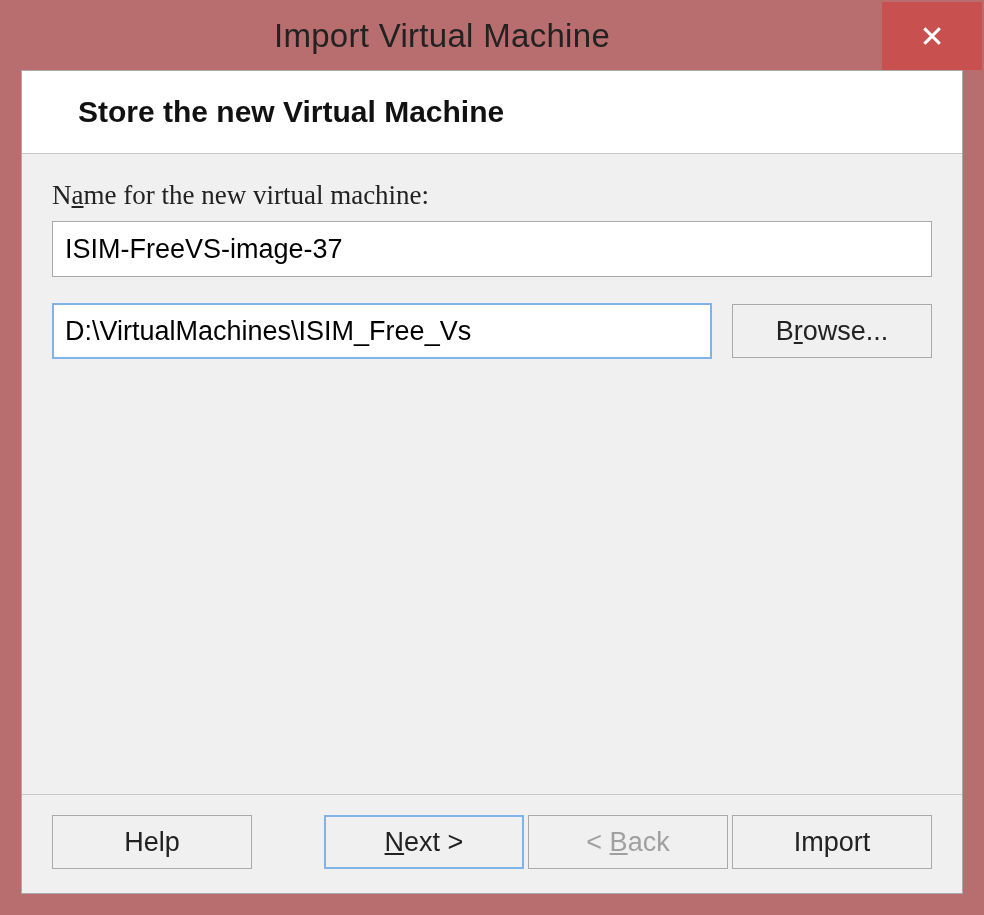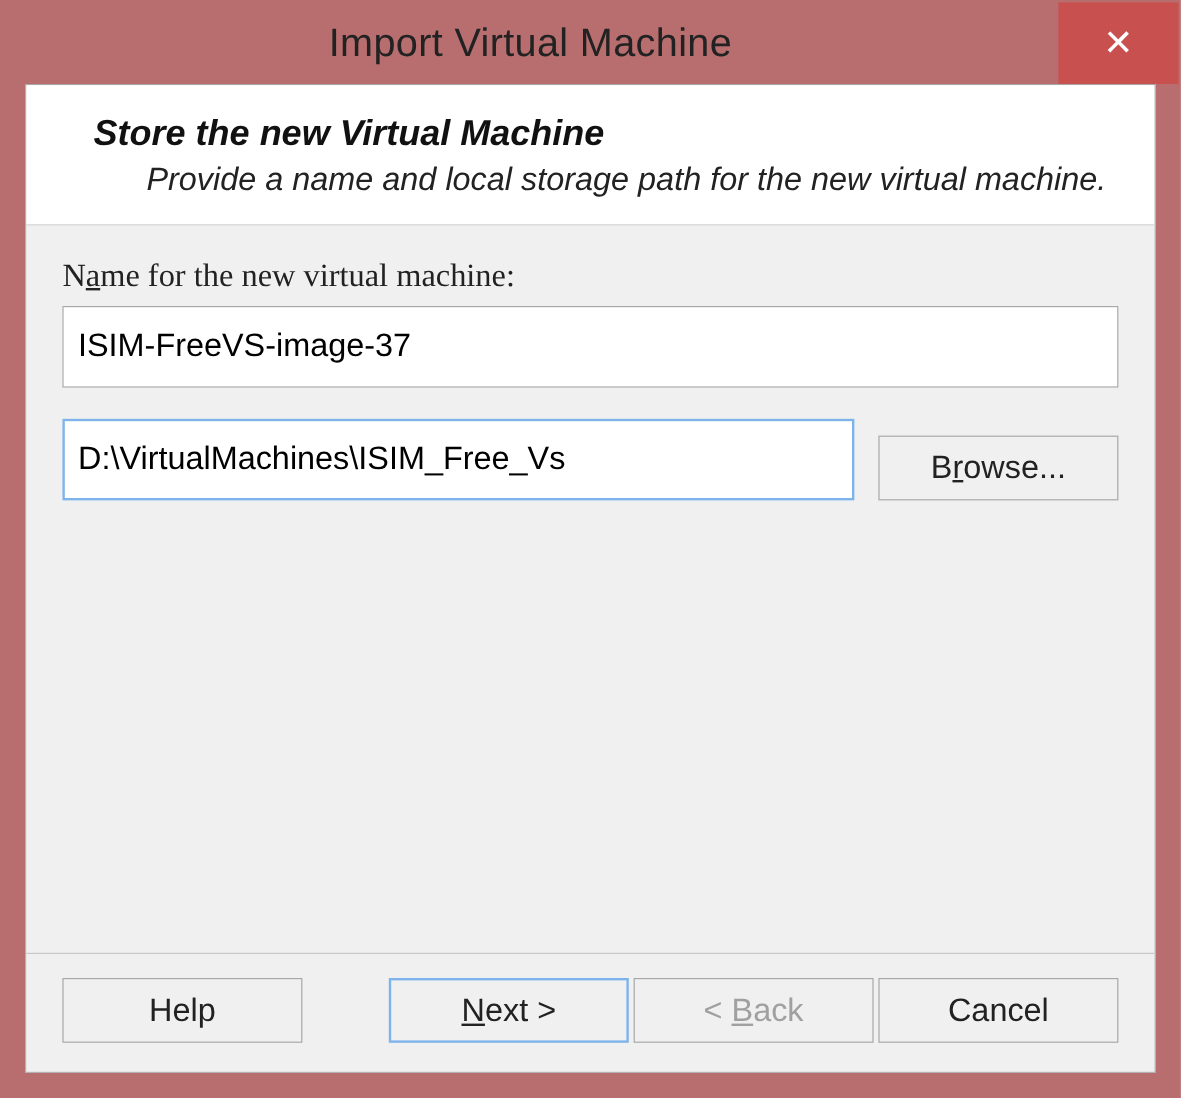--- a/index.html
+++ b/index.html
@@ -54,21 +54,20 @@
     margin: 0 19px 19px 19px;
     background: #f0f0f0;
     display: flex;
     flex-direction: column;
     border: 1px solid #a9a9a9;
   }
   .header-pane {
     background: #ffffff;
     padding: 24px 40px 20px 56px;
     border-bottom: 1px solid #c8c8c8;
-    font-style: italic;
   }
   .header-pane h1 {
     margin: 0 0 4px 0;
     font-size: 30px;
     font-weight: 700;
     color: #111;
   }
   .header-pane p {
     margin: 0 0 0 44px;
     font-size: 27px;
@@ -84,36 +83,36 @@
   .field-label {
     font-size: 27px;
     color: #222;
     margin-bottom: 10px;
     font-family: Liberation Serif, serif;
   }
   .field-label .ul { text-decoration: underline; }
   .text-input {
     width: 100%;
     box-sizing: border-box;
-    height: 68px;
+    height: 56px;
     font-family: inherit;
     font-size: 27px;
     padding: 4px 12px;
     border: 1px solid #a9a9a9;
     background: #fff;
     outline: none;
   }
   .text-input.focused {
     border: 2px solid #7eb4ea;
     padding: 3px 11px;
   }
   .row {
     display: flex;
     gap: 20px;
-    align-items: flex-end;
+    align-items: center;
   }
   .row .text-input { flex: 1; }
   .btn {
     box-sizing: border-box;
     height: 54px;
     min-width: 200px;
     background: #f0f0f0;
     border: 1px solid #a9a9a9;
     font-family: inherit;
     font-size: 27px;
@@ -151,21 +150,20 @@
     <div class="title">Import Virtual Machine</div>
     <div class="close-btn">
       <span>✕</span>
     </div>
   </div>
 
   <div class="client">
 
     <div class="header-pane">
       <h1>Store the new Virtual Machine</h1>
-      <p>Provide a name and local storage path for the new virtual machine.</p>
     </div>
 
     <div class="body-pane">
 
       <div class="field-label">
         <span>N</span><span class="ul">a</span><span>me for the new virtual machine:</span>
       </div>
       <input type="text" class="text-input" value="ISIM-FreeVS-image-37" style="">
 
       <div class="spacer-block"></div>
@@ -184,18 +182,18 @@
         <span>Help</span>
       </button>
       <div class="spacer"></div>
       <button class="btn default">
         <span><span class="ul">N</span><span>ext &gt;</span></span>
       </button>
       <button class="btn disabled">
         <span><span>&lt; </span><span class="ul">B</span><span>ack</span></span>
       </button>
       <button class="btn">
-        <span>Cancel</span>
+        <span>Import</span>
       </button>
     </div>
 
   </div>
 </div>
 
 </body></html>

